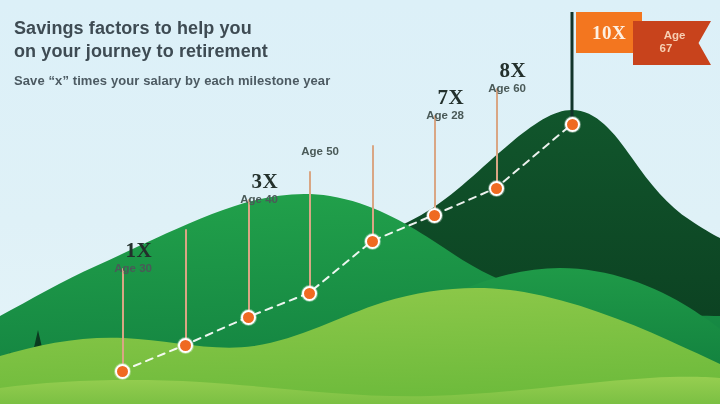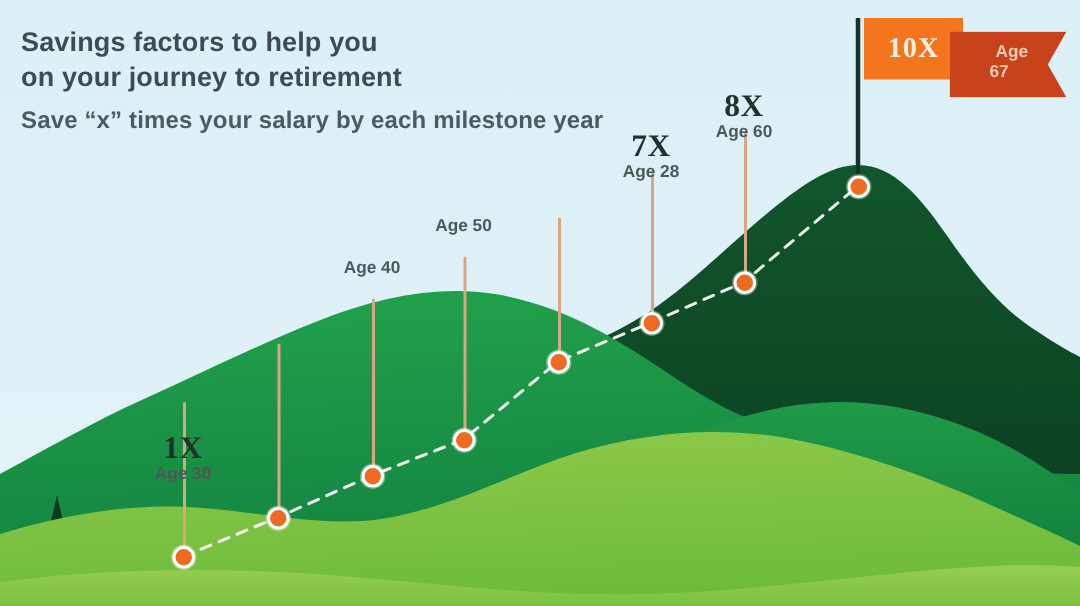--- a/index.html
+++ b/index.html
@@ -20,26 +20,26 @@
     position:absolute;left:14px;top:17px;width:430px;
     color:#3c4a52;
     letter-spacing:.1px;
     z-index:12;
   }
   .headline .t-line{
     font-size:18px;line-height:23px;font-weight:700;color:#3e4b53;
     white-space:nowrap;
   }
   .headline .sub{
-    margin-top:11px;font-size:16px;line-height:14px;font-weight:600;color:#4c5a62;
+    margin-top:11px;font-size:13px;line-height:14px;font-weight:600;color:#4c5a62;
     white-space:nowrap;
   }
 
   
-  .milestone{position:absolute;z-index:11;text-align:center;}
+  .milestone{position:absolute;z-index:11;text-align:right;}
   .milestone .mult{
     font-family:"Liberation Serif", serif;
     font-size:21px;font-weight:700;color:#23302c;line-height:20px;
     letter-spacing:.4px;
     white-space:nowrap;
   }
   .milestone .age{
     font-size:11.5px;font-weight:600;color:#4a5a58;line-height:13px;
     margin-top:2px;white-space:nowrap;
   }
@@ -182,27 +182,28 @@
   </div>
 
   <div class="stem" style="left:122px;top:268px;height:96px;"></div>
   <div class="stem" style="left:185px;top:229px;height:110px;"></div>
   <div class="stem" style="left:248px;top:199px;height:112px;"></div>
   <div class="stem" style="left:309px;top:171px;height:116px;"></div>
   <div class="stem" style="left:372px;top:145px;height:91px;"></div>
   <div class="stem" style="left:434px;top:115px;height:95px;"></div>
   <div class="stem" style="left:496px;top:88px;height:95px;"></div>
 
-  <div class="milestone" style="left:92px;top:240px;width:60px;margin-top:48px;">
+  <div class="milestone" style="left:92px;top:240px;width:60px;">
     <div class="mult">1X</div>
     <div class="age">Age 30</div>
   </div>
 
 
   <div class="milestone" style="left:218px;top:171px;width:60px;">
+    <div class="mult">3X</div>
     <div class="age">Age 40</div>
   </div>
 
   <div class="milestone" style="left:279px;top:143px;width:60px;">
     <div class="age">Age 50</div>
   </div>
 
 
   <div class="milestone" style="left:404px;top:87px;width:60px;">
     <div class="mult">7X</div>

